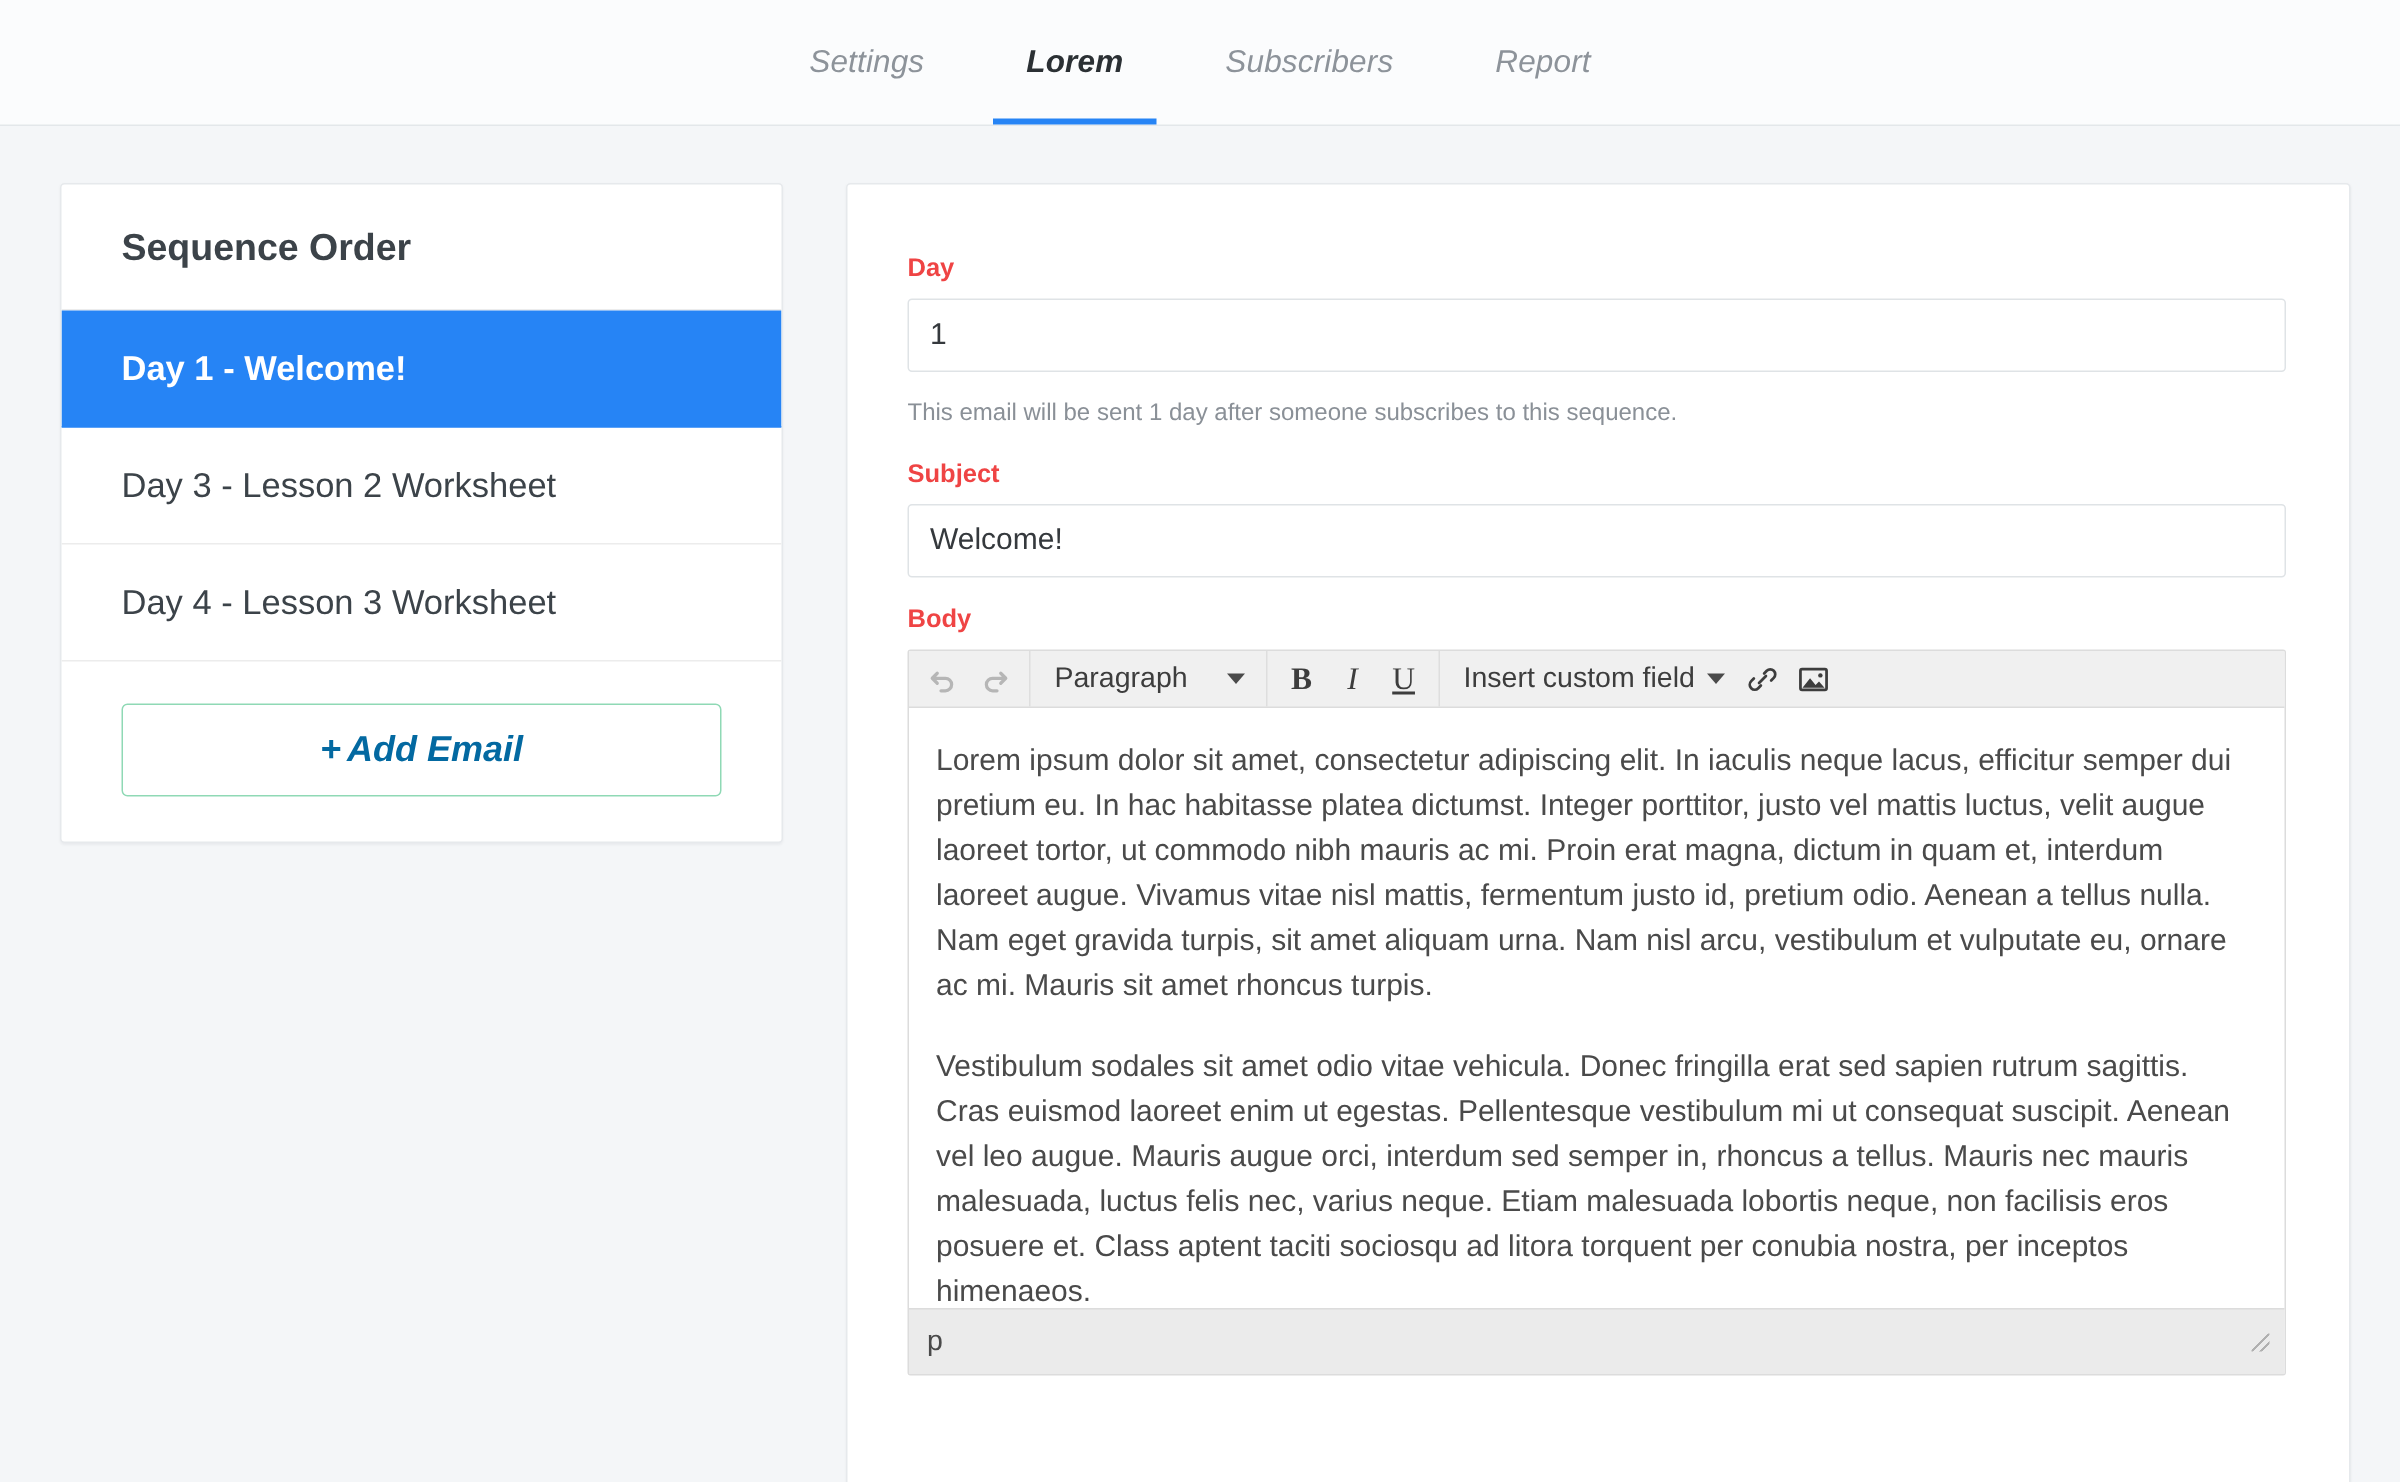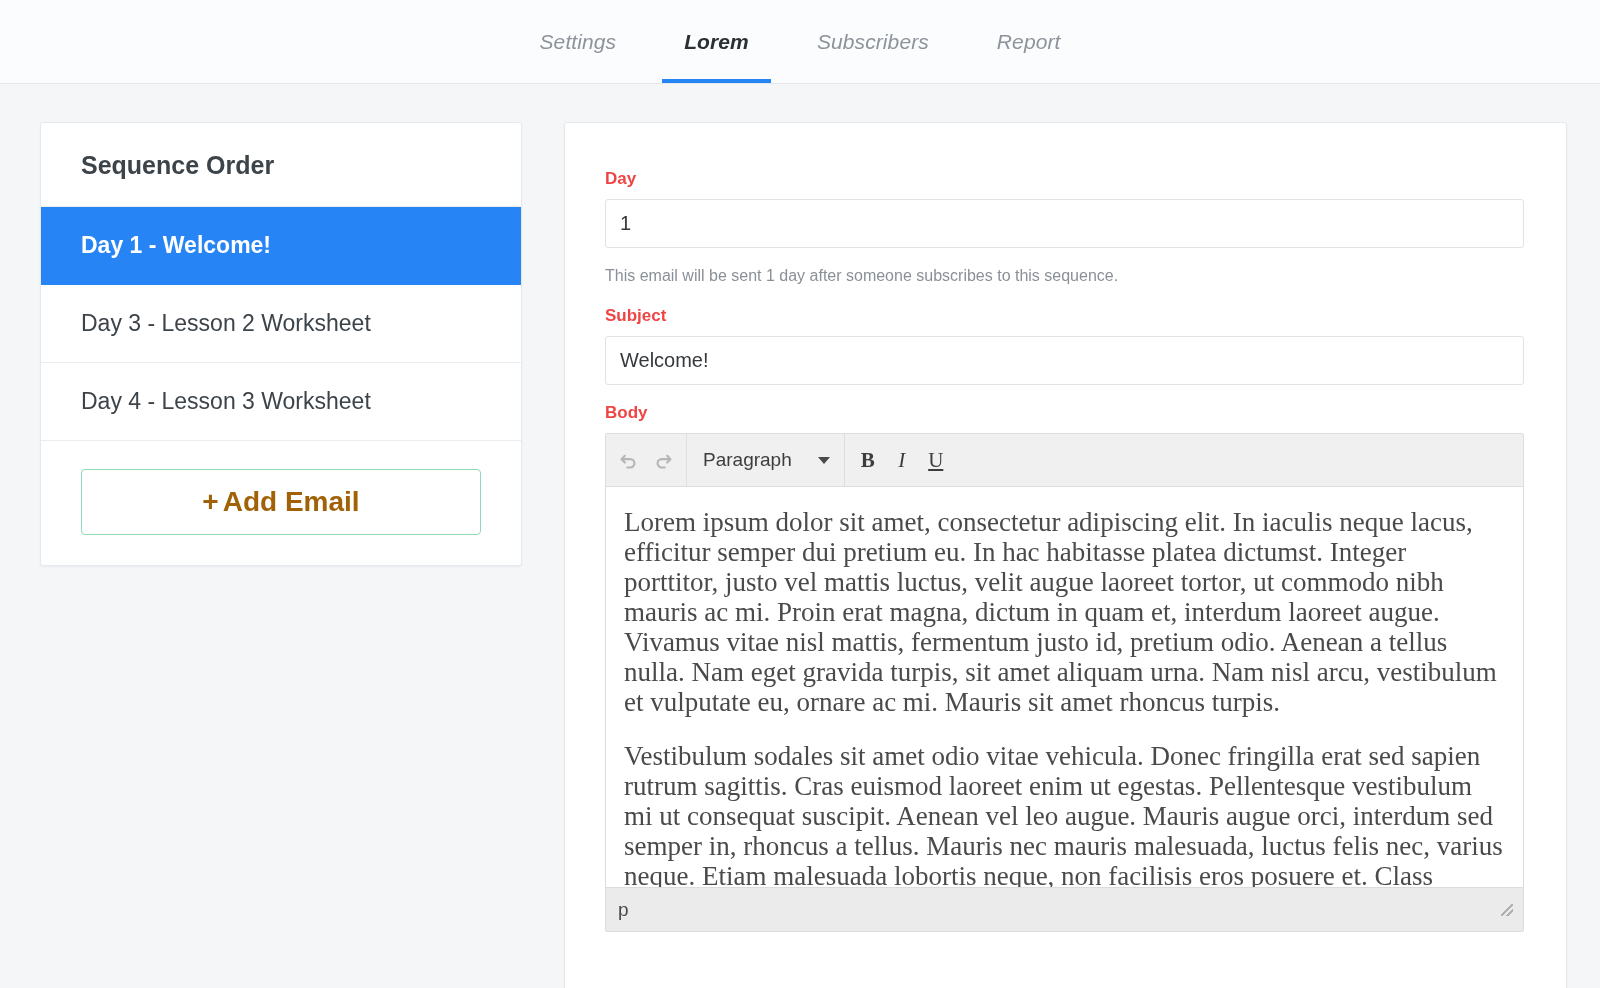--- a/index.html
+++ b/index.html
@@ -82,26 +82,27 @@
     border-bottom-color: #2684f5;
   }
   .sidebar-footer { padding: 28px 40px 30px 40px; }
   .add-email-btn {
     display: block;
     width: 100%;
     padding: 16px 0;
     background: #ffffff;
     border: 1px solid #8fd9b5;
     border-radius: 4px;
-    color: #a16207;
-    font-size: 28px;
+    color: #0369a1;
+    font-size: 24px;
     font-weight: bold;
     font-family: "Liberation Sans", sans-serif;
     cursor: pointer;
     text-align: center;
+    font-style: italic;
   }
   .add-email-btn .plus { font-weight: bold; margin-right: 4px; }
 
   
   .content {
     background: #ffffff;
     border: 1px solid #e6e9ec;
     border-radius: 3px;
     box-shadow: 0 1px 2px rgba(16,24,32,.05);
     width: 1003px;
@@ -138,21 +139,21 @@
   
   .editor {
     border: 1px solid #dcdcdc;
     border-radius: 2px;
     margin-top: 10px;
     background: #fff;
   }
   .editor-toolbar {
     display: flex;
     align-items: flex-start;
-    height: 53px;
+    height: 38px;
     background: #f0f0f0;
     border-bottom: 1px solid #dcdcdc;
   }
   .tb-group {
     display: flex;
     align-items: center;
     height: 100%;
     padding: 0 6px;
     border-right: 1px solid #dedede;
   }
@@ -195,24 +196,23 @@
   .i-glyph { font-style: italic; font-size: 21px; font-family: "Liberation Serif", serif; }
   .u-glyph { text-decoration: underline; font-size: 21px; font-family: "Liberation Serif", serif; }
 
   .editor-body {
     padding: 20px 18px 2px 18px;
     height: 400px;
     overflow: hidden;
   }
   .editor-body p {
     margin: 0 0 24px 0;
-    font-size: 27px;
+    font-size: 20px;
     line-height: 30px;
     color: #4a4a4a;
-    font-family: Liberation Serif, serif;
   }
   .editor-status {
     height: 44px;
     background: #ebebeb;
     border-top: 1px solid #dcdcdc;
     display: flex;
     align-items: center;
     justify-content: space-between;
     padding: 0 8px 0 12px;
     font-size: 19px;
@@ -310,20 +310,40 @@
             <span class="b-glyph">B</span>
           </div>
           <div class="tb-btn">
             <span class="i-glyph">I</span>
           </div>
           <div class="tb-btn">
             <span class="u-glyph">U</span>
           </div>
         </div>
 
+        <div class="tb-group">
+          <div class="tb-select narrow">
+            <span>Insert custom field</span>
+            <span class="caret"></span>
+          </div>
+          <div class="tb-btn">
+            <svg width="22" height="22" viewBox="0 0 24 24" aria-hidden="true">
+              <path d="M9.5 14.5 L14.5 9.5" stroke="#3d3d3d" stroke-width="2" stroke-linecap="round"></path>
+              <path d="M13.2 7.6 L15.1 5.7 a3.6 3.6 0 0 1 5.1 5.1 l-1.9 1.9" stroke="#3d3d3d" stroke-width="2" fill="none" stroke-linecap="round"></path>
+              <path d="M10.8 16.4 L8.9 18.3 a3.6 3.6 0 0 1 -5.1 -5.1 l1.9 -1.9" stroke="#3d3d3d" stroke-width="2" fill="none" stroke-linecap="round"></path>
+            </svg>
+          </div>
+          <div class="tb-btn">
+            <svg width="22" height="22" viewBox="0 0 24 24" aria-hidden="true">
+              <rect x="2.5" y="4.5" width="19" height="15" rx="1.2" fill="none" stroke="#3d3d3d" stroke-width="2"></rect>
+              <circle cx="17" cy="9" r="1.6" fill="#3d3d3d"></circle>
+              <path d="M4 18 L9.5 11 L13.5 16 L16 13.5 L20 18 Z" fill="#3d3d3d"></path>
+            </svg>
+          </div>
+        </div>
 
       </div>
 
       <div class="editor-body">
         <p>Lorem ipsum dolor sit amet, consectetur adipiscing elit. In iaculis neque lacus, efficitur semper dui pretium eu. In hac habitasse platea dictumst. Integer porttitor, justo vel mattis luctus, velit augue laoreet tortor, ut commodo nibh mauris ac mi. Proin erat magna, dictum in quam et, interdum laoreet augue. Vivamus vitae nisl mattis, fermentum justo id, pretium odio. Aenean a tellus nulla. Nam eget gravida turpis, sit amet aliquam urna. Nam nisl arcu, vestibulum et vulputate eu, ornare ac mi. Mauris sit amet rhoncus turpis.</p>
         <p>Vestibulum sodales sit amet odio vitae vehicula. Donec fringilla erat sed sapien rutrum sagittis. Cras euismod laoreet enim ut egestas. Pellentesque vestibulum mi ut consequat suscipit. Aenean vel leo augue. Mauris augue orci, interdum sed semper in, rhoncus a tellus. Mauris nec mauris malesuada, luctus felis nec, varius neque. Etiam malesuada lobortis neque, non facilisis eros posuere et. Class aptent taciti sociosqu ad litora torquent per conubia nostra, per inceptos himenaeos.</p>
 
       </div>
 
       <div class="editor-status">

